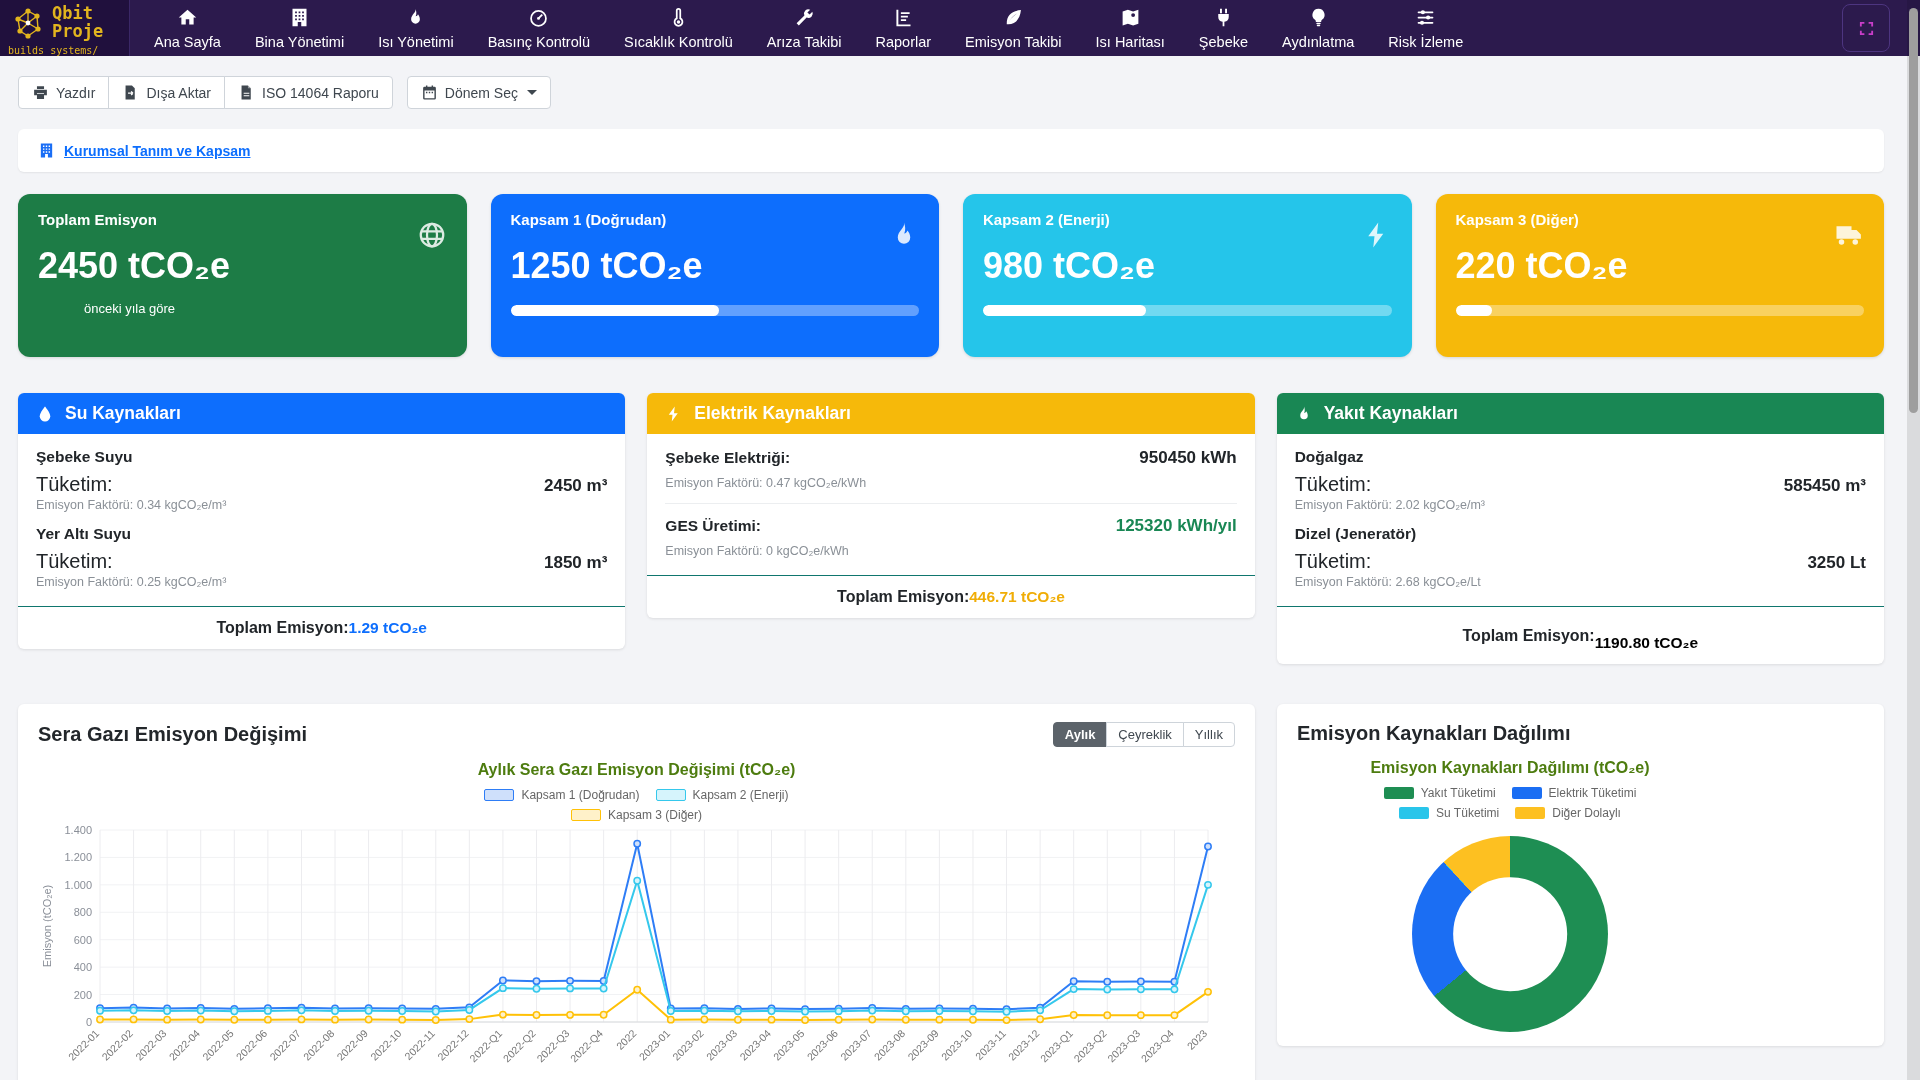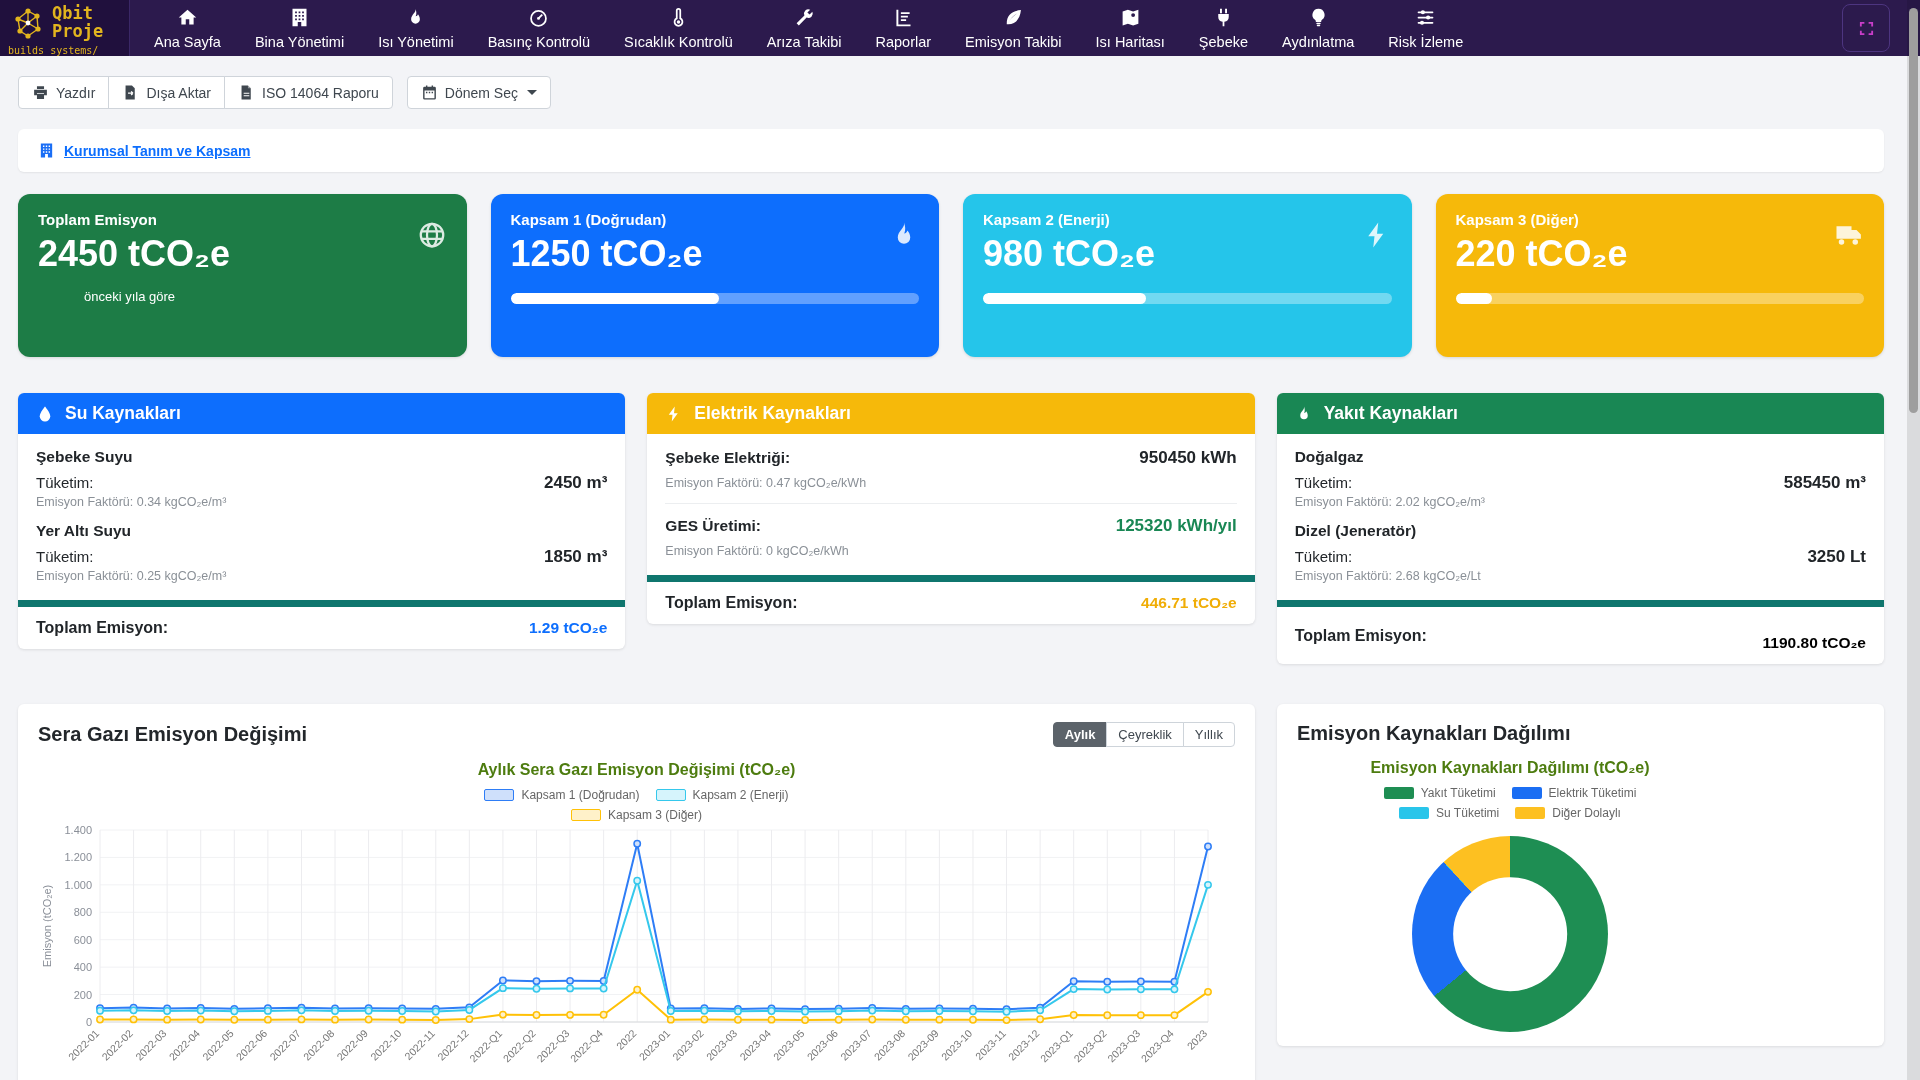--- a/index.html
+++ b/index.html
@@ -34,41 +34,41 @@
   .caret { width:0; height:0; border-left:5px solid transparent; border-right:5px solid transparent; border-top:5px solid #3f474f; margin-left:2px; }
 
   .link-card { background:#fff; border-radius:6px; box-shadow:0 1px 2px rgba(0,0,0,.07); padding:13px 20px; margin-bottom:22px; display:flex; align-items:center; gap:9px; }
   .link-card svg { width:17px; height:17px; color:#1a6ef5; }
   .scope-link { color:#0d6efd; font-size:14px; font-weight:600; text-decoration:underline; cursor:pointer; }
 
   
   .kpi-row { display:flex; gap:24px; margin-bottom:36px; }
   .kpi-card { flex:1; height:163px; border-radius:12px; color:#fff; padding:17px 20px; position:relative; box-shadow:0 1px 3px rgba(0,0,0,.12); }
   .kpi-title { font-size:15px; font-weight:bold; }
-  .kpi-value { font-size:36px; font-weight:bold; margin-top:5px; }
+  .kpi-value { font-size:36px; font-weight:bold; margin-top:17px; }
   .kpi-sub { font-size:13px; margin-top:14px; padding-left:46px; }
   .kpi-icon { position:absolute; top:26px; right:20px; opacity:.85; }
   .kpi-icon svg { width:30px; height:30px; }
   .kpi-progress { margin-top:18px; height:11px; border-radius:6px; background:rgba(255,255,255,.35); overflow:hidden; }
   .kpi-progress > div { height:100%; background:#fff; border-radius:6px; }
 
   
   .source-row { display:flex; gap:22px; align-items:flex-start; margin-bottom:40px; }
   .source-card { flex:1; background:#fff; border-radius:6px; box-shadow:0 1px 3px rgba(0,0,0,.1); }
   .source-header { display:flex; align-items:center; gap:11px; color:#fff; font-size:17.5px; font-weight:bold; padding:10px 18px; border-radius:6px 6px 0 0; }
   .source-header svg { width:18px; height:18px; }
   .source-body { padding:14px 18px 4px; }
   .src-section { margin-bottom:13px; }
   .src-name { font-size:15.5px; font-weight:600; margin-bottom:7px; }
   .src-line { display:flex; justify-content:space-between; align-items:baseline; }
-  .src-label { font-size:15px; color:#212529; }
+  .src-label { font-size:20px; color:#212529; }
   .src-value { font-size:17px; font-weight:bold; }
   .src-factor { font-size:12.5px; color:#8a9097; margin-top:2px; }
   .src-divider { border-top:1px solid #eceef0; margin:12px 0; }
-  .source-footer { border-top:7px solid #0f766e; display:flex; justify-content:space-between; align-items:center; padding:12px 18px; }
+  .source-footer { border-top:1px solid #0f766e; display:flex; justify-content:center; align-items:center; padding:12px 18px; }
   .source-footer .tl { font-size:16px; font-weight:bold; }
   .source-footer .tv { font-size:15.5px; font-weight:bold; }
 
   
   .charts-row { display:flex; gap:22px; align-items:flex-start; }
   .chart-card { background:#fff; border-radius:6px; box-shadow:0 1px 3px rgba(0,0,0,.1); padding:18px 20px 6px; }
   .chart-card.left { width:1237px; }
   .chart-card.right { width:607px; min-height:342px; }
   .chart-head { display:flex; align-items:center; justify-content:space-between; }
   .section-title { font-size:20px; font-weight:bold; color:#23272b; }

